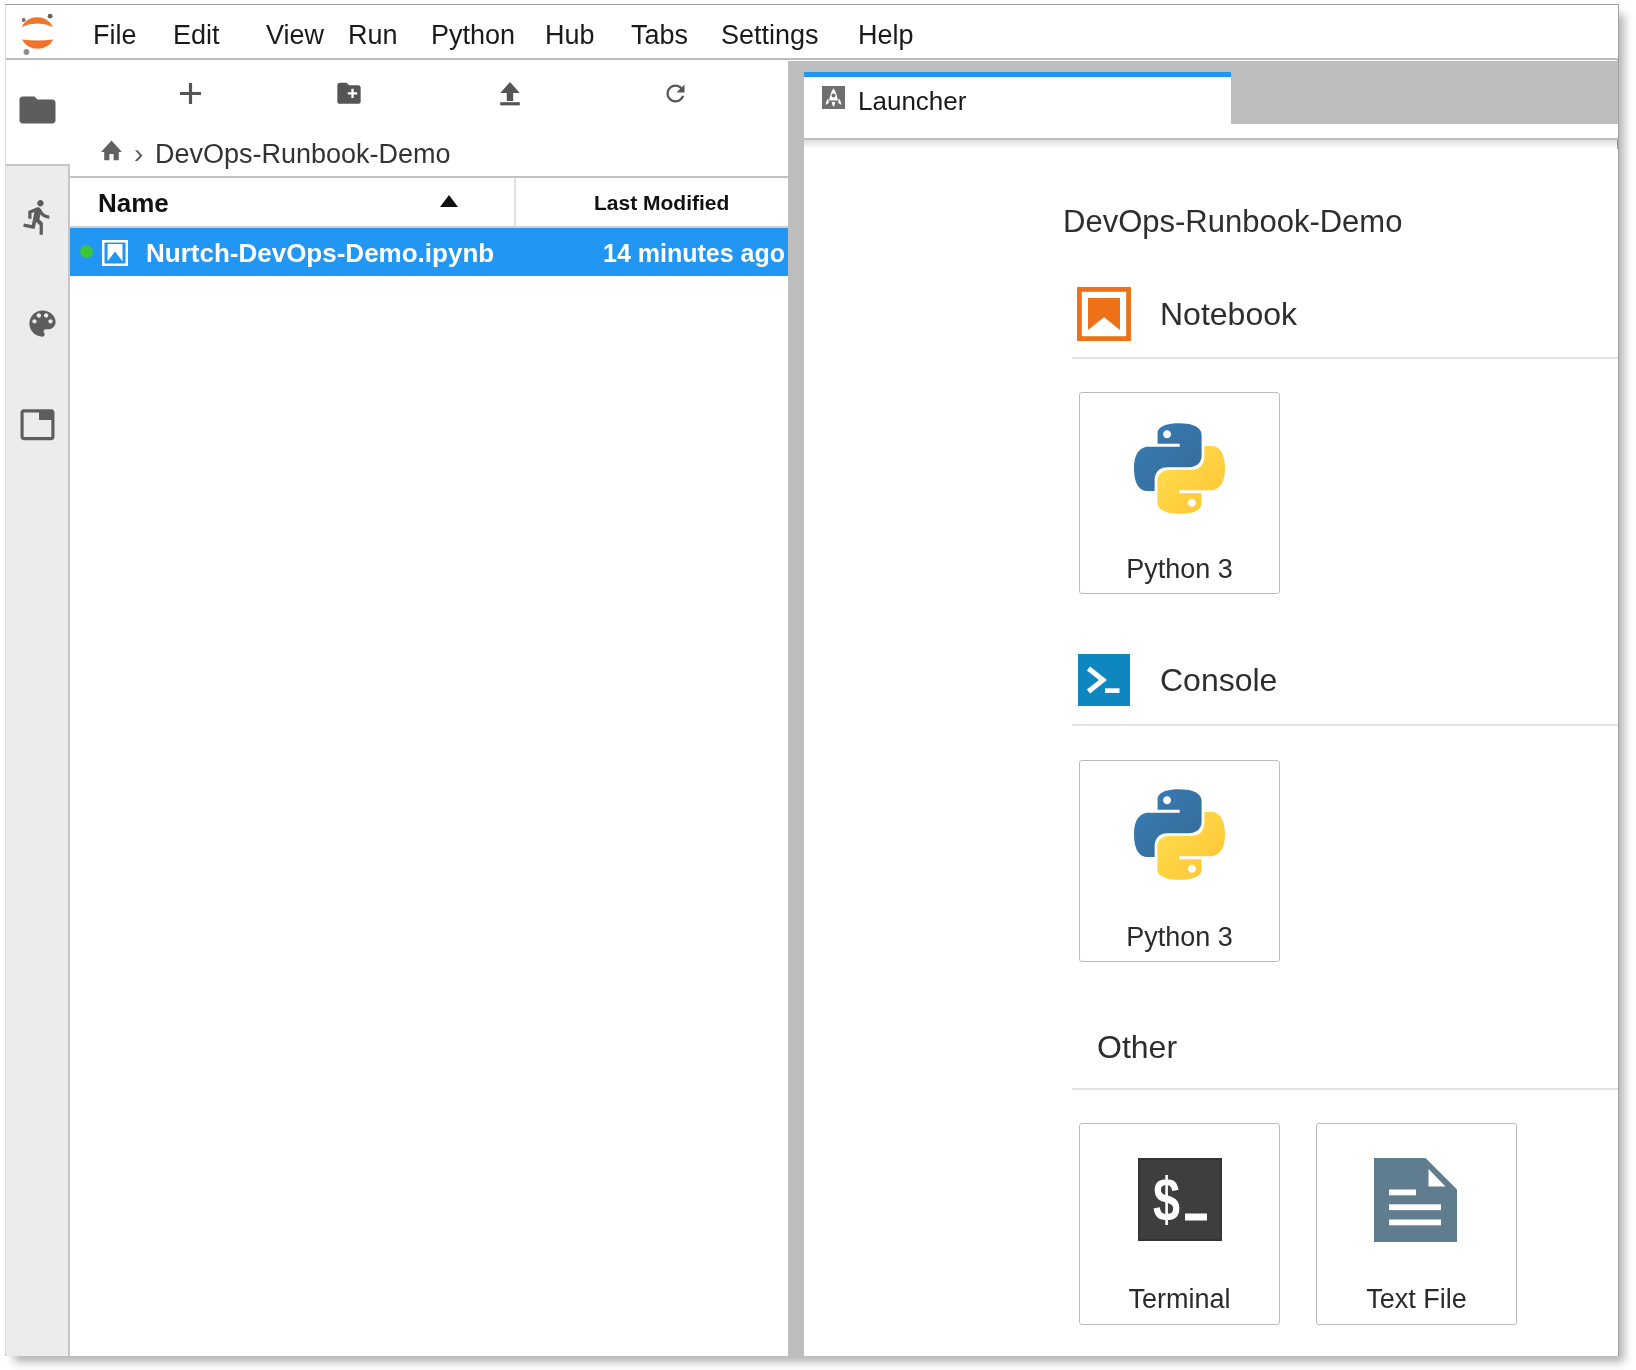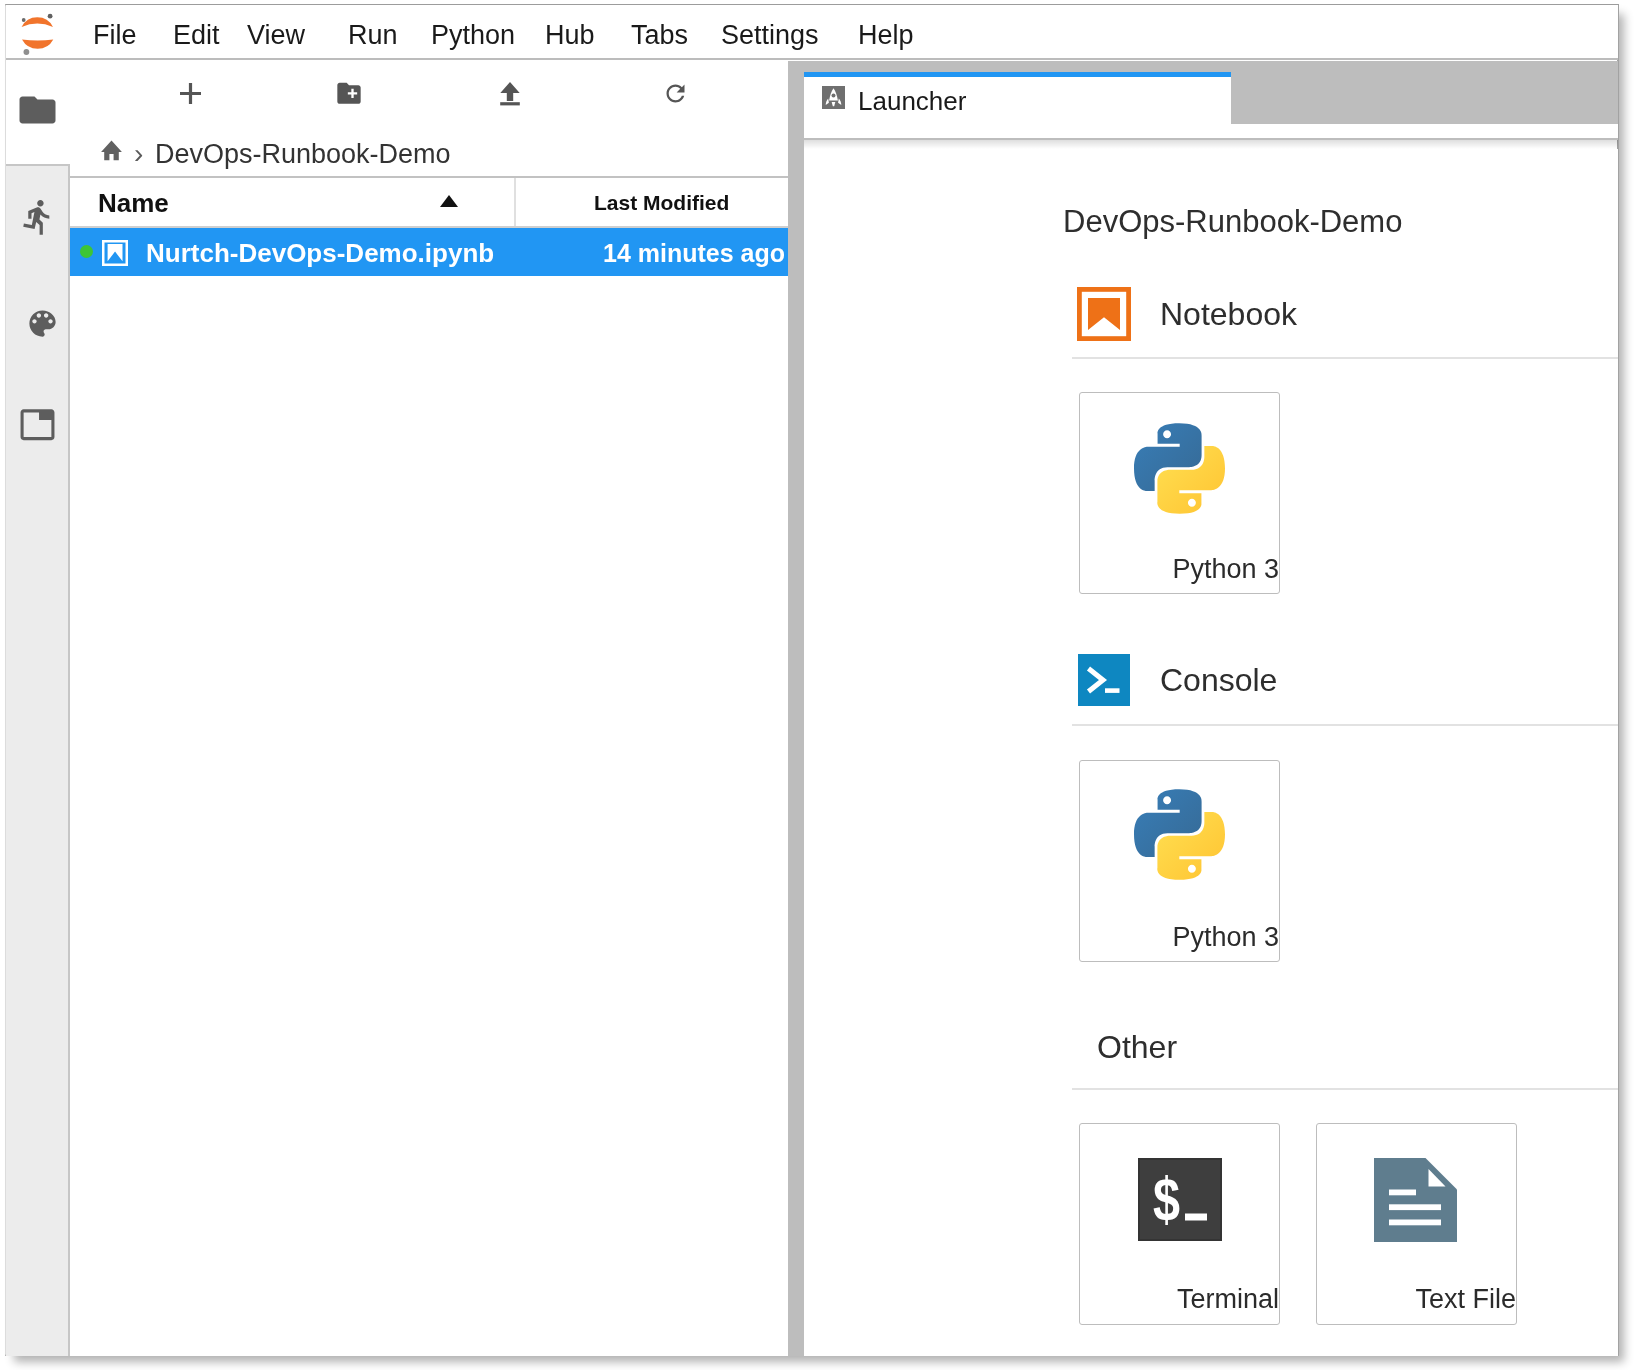--- a/index.html
+++ b/index.html
@@ -18,42 +18,42 @@
   #splitter { position:absolute; left:788px; top:61px; width:16px; height:1295px; background:#bdbdbd; }
   
   #tabbar { position:absolute; left:804px; top:61px; width:814px; height:63px; background:#bdbdbd; }
   #tab { position:absolute; left:804px; top:72px; width:427px; height:52px; background:#fff; border-top:5px solid #2196f3; }
   #dockgap { position:absolute; left:804px; top:124px; width:814px; height:14px; background:#fff; }
   #dockline { position:absolute; left:804px; top:138px; width:814px; height:2px; background:#bdbdbd; }
   #dockshadow { position:absolute; left:804px; top:140px; width:814px; height:9px; background:linear-gradient(to bottom, rgba(0,0,0,0.13), rgba(0,0,0,0)); }
   
   #launcher { position:absolute; left:804px; top:149px; width:814px; height:1207px; background:#fff; }
   .card { position:absolute; width:201px; height:202px; background:#fff; border:1px solid #bdbdbd; border-radius:3px; }
-  .cardlabel { position:absolute; width:199px; text-align:right; font-size:27px; line-height:27px; color:#2b2b2b; }
+  .cardlabel { position:absolute; width:199px; text-align:center; font-size:27px; line-height:27px; color:#2b2b2b; }
   .sectitle { position:absolute; font-size:32px; line-height:32px; color:#2e2e2e; }
   .divider { position:absolute; left:1072px; width:546px; height:2px; background:#e2e2e2; }
 </style>
 </head>
 <body>
 <div id="win"></div>
 <div id="menubar"></div>
 
 <svg class="abs" style="left:15px; top:8px;" width="50" height="52" viewBox="0 0 50 52">
   <g fill="#f1742c">
     <path d="M 6.6 19 A 17.5 17.5 0 0 1 38 19 Q 22.3 12.2 6.6 19 Z"></path>
     <path d="M 7 31.5 A 17.8 17.8 0 0 0 38.3 31.5 Q 22.65 33.5 7 31.5 Z"></path>
   </g>
   <circle cx="8.7" cy="12" r="1.9" fill="#6b6b6b"></circle>
   <circle cx="35.1" cy="8.2" r="2.4" fill="#616161"></circle>
   <circle cx="11.4" cy="44" r="2.9" fill="#8f8f8f"></circle>
 </svg>
 
 <span class="mitem" style="left:93px;">File</span>
 <span class="mitem" style="left:173px;">Edit</span>
-<span class="mitem" style="left:247px;text-align:center;">View</span>
+<span class="mitem" style="left:266px;text-align:center;">View</span>
 <span class="mitem" style="left:348px;">Run</span>
 <span class="mitem" style="left:431px;">Python</span>
 <span class="mitem" style="left:545px;">Hub</span>
 <span class="mitem" style="left:631px;">Tabs</span>
 <span class="mitem" style="left:721px;">Settings</span>
 <span class="mitem" style="left:858px;">Help</span>
 
 <div id="sidebar"></div>
 <div id="sidebargray"></div>
 

